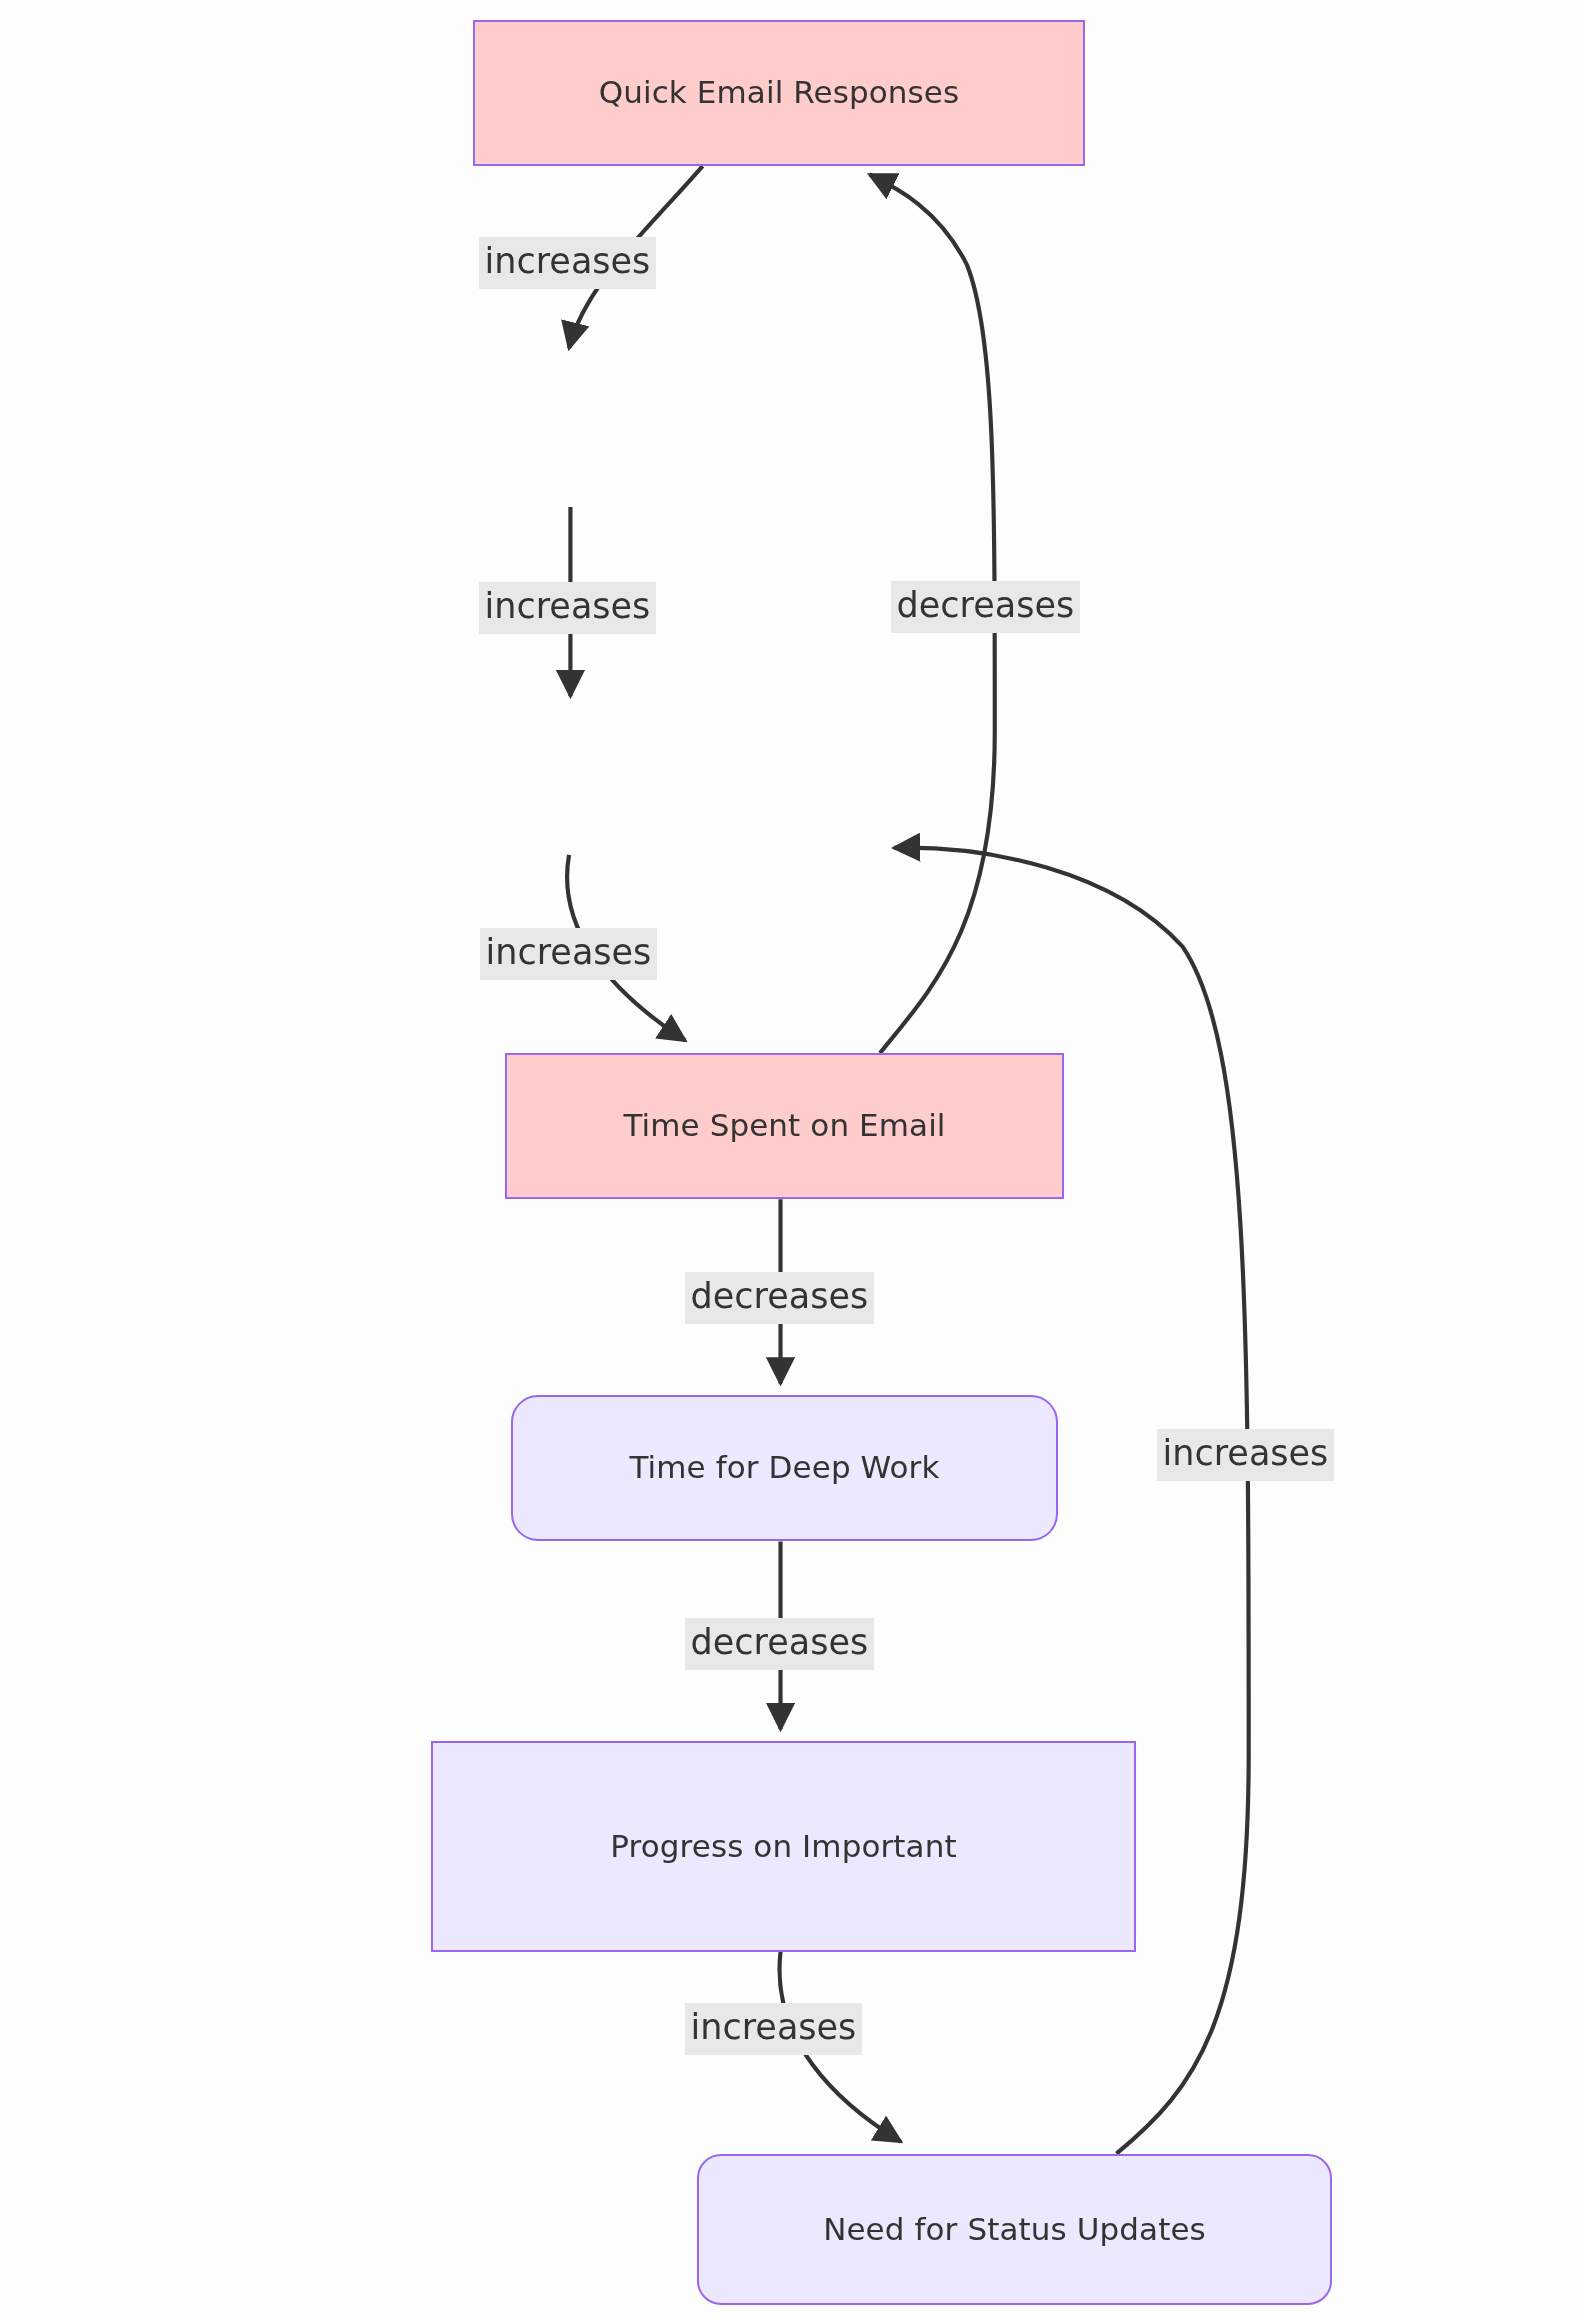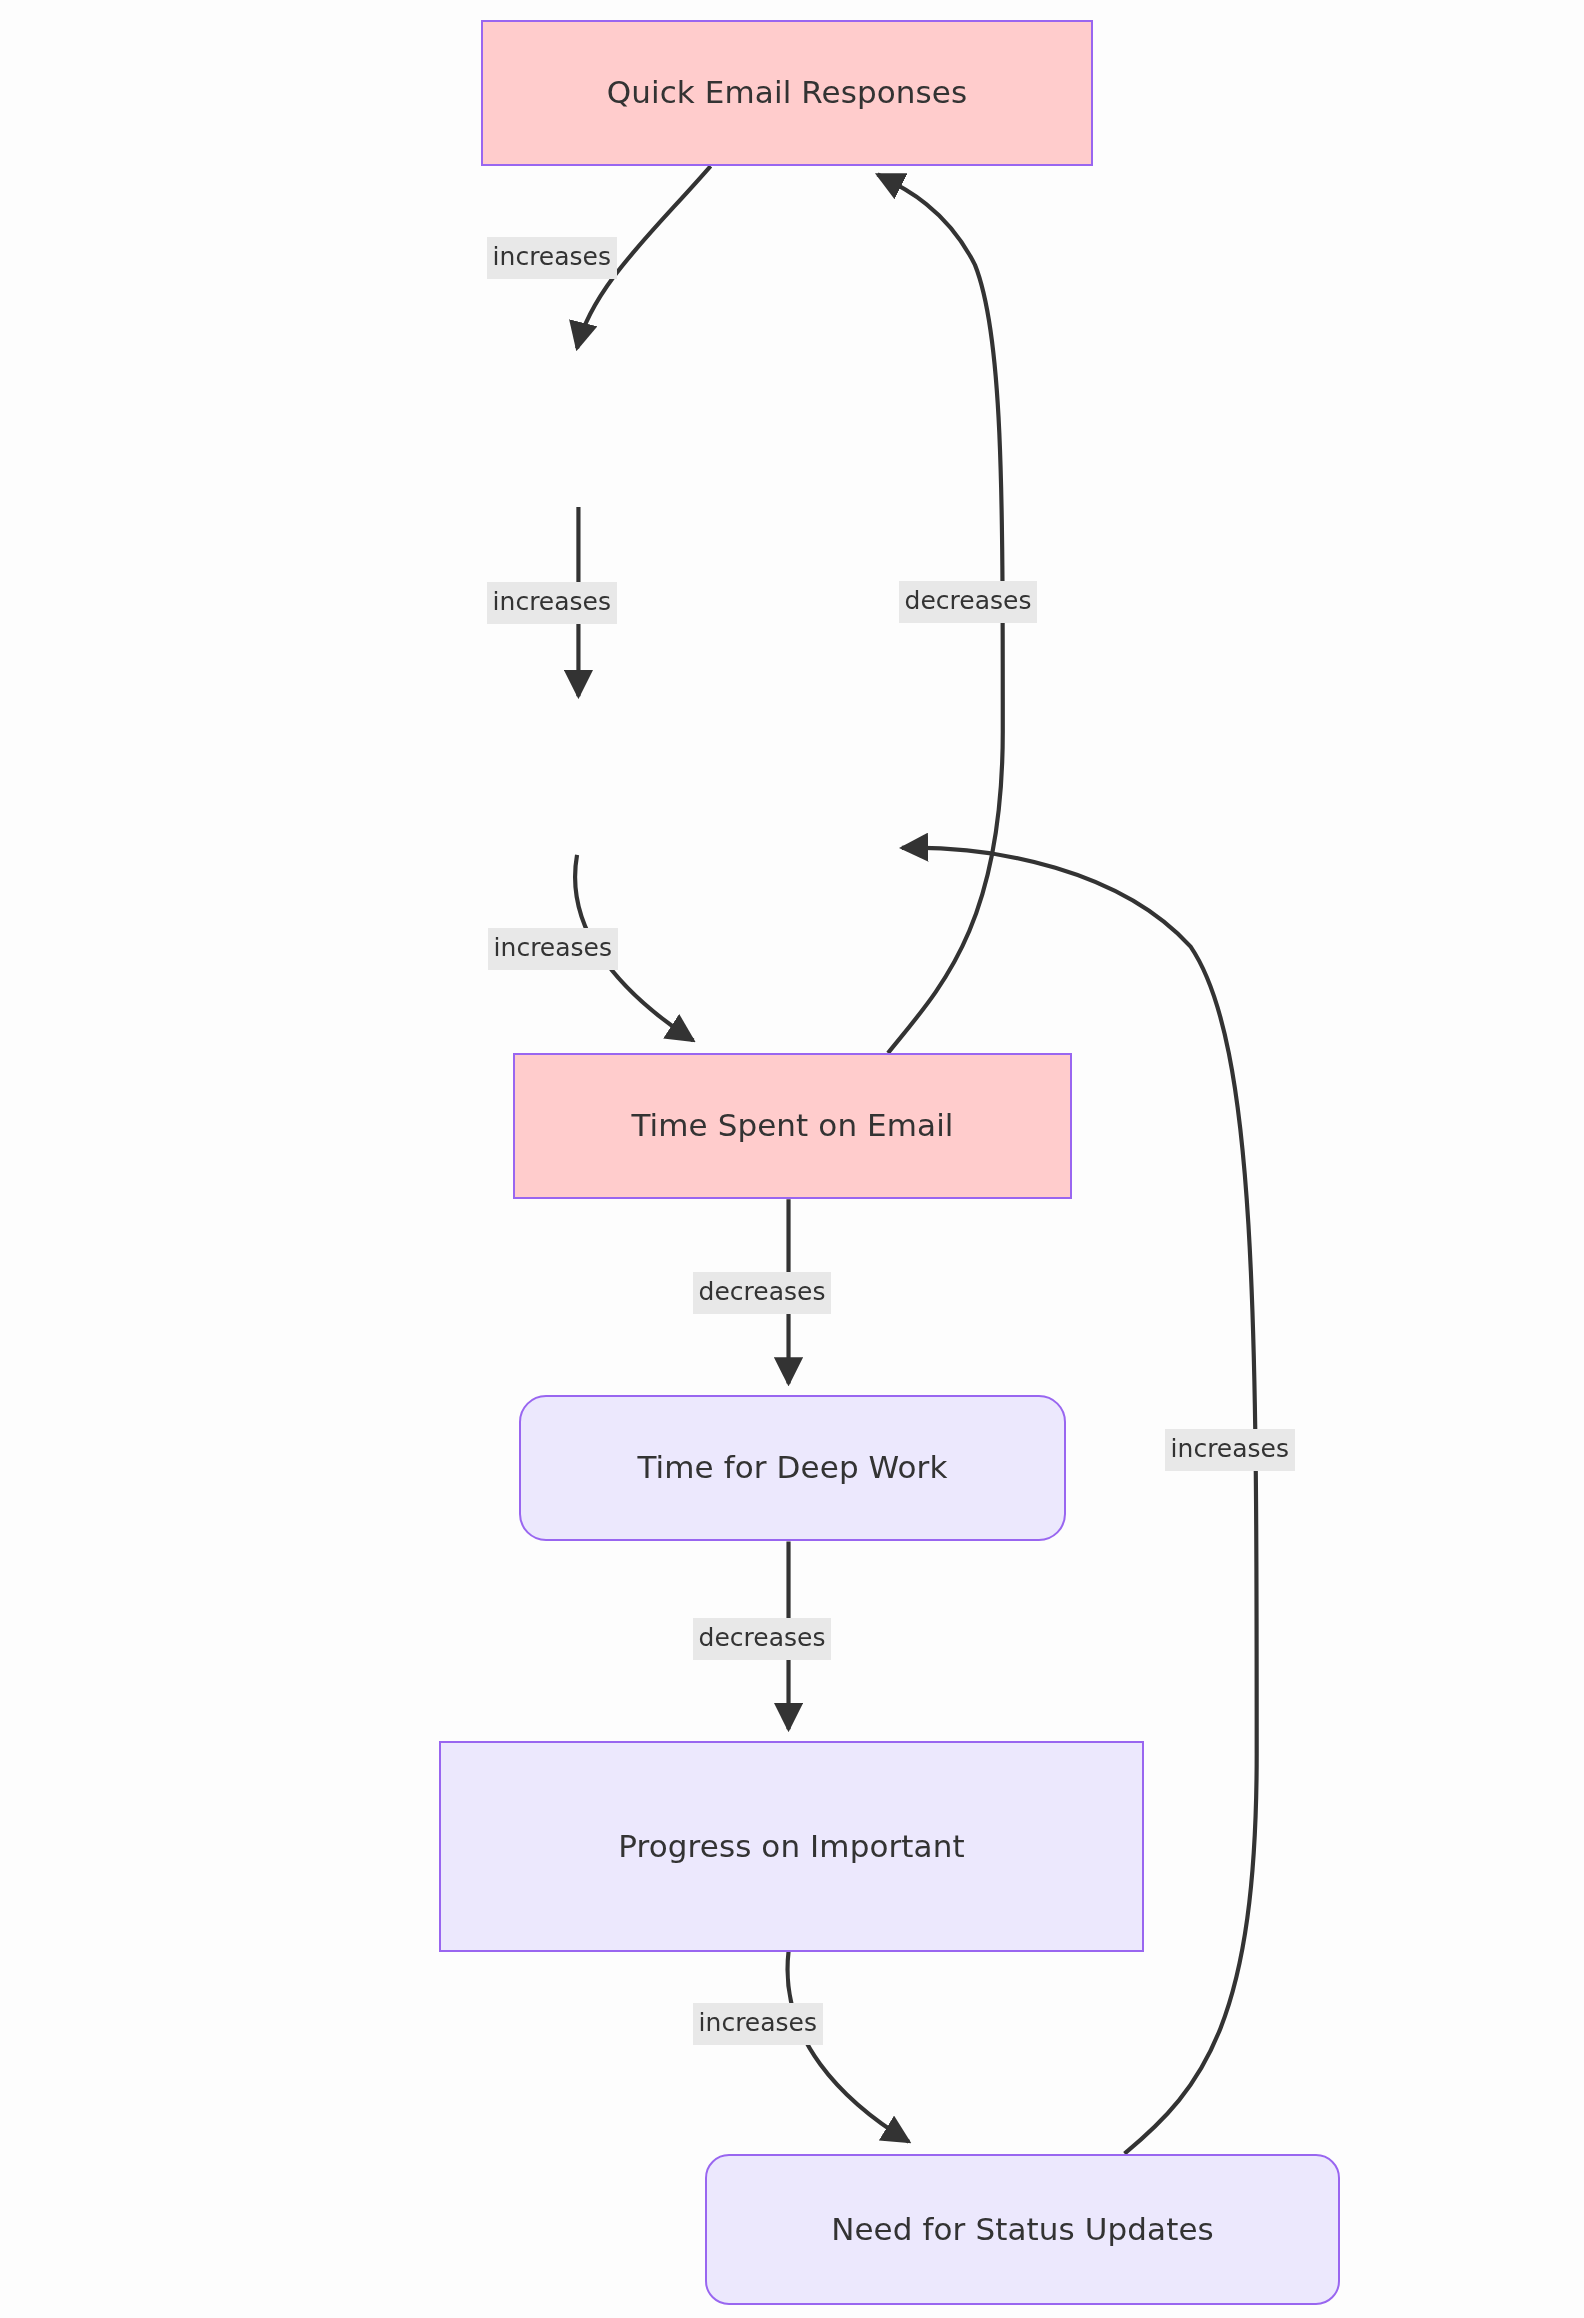--- a/index.html
+++ b/index.html
@@ -2,21 +2,21 @@
 <html style="font-size:11px"><head>
 <meta charset="utf-8">
 <style>
   html,body{margin:0;padding:0;}
   body{
     width:1584px;height:2319px;
     background:#fdfdfd;
     font-family:"DejaVu Sans", sans-serif;
     position:relative;overflow:hidden;
   }
-  #canvas{position:absolute;left:8px;top:0;width:1460px;height:2319px;}
+  #canvas{position:absolute;left:0;top:0;width:1460px;height:2319px;}
   .edges{position:absolute;left:0;top:0;width:1584px;height:2319px;}
   .node{
     position:absolute;
     box-sizing:border-box;
     border:2.8px solid #9966f0;
     display:flex;align-items:center;justify-content:center;
     text-align:center;
     color:#333333;
     font-size:31px;
     line-height:1.35;
@@ -24,21 +24,21 @@
     padding:4.2px 12.5px;
     z-index:3;
   }
   .node.pink{background:#ffcccc;}
   .node.purple{background:#ece8fd;}
   .node .label{display:block;width:100%;}
   .edge-label{
     position:absolute;
     background:#e8e8e8;
     color:#333333;
-    font-size:25px;
+    font-size:35px;
     line-height:1.0;
     padding:7px 5.6px 9.7px 5.6px;
     white-space:nowrap;
     z-index:4;
     box-sizing:border-box;
   }
 </style>
 </head>
 <body>
 

